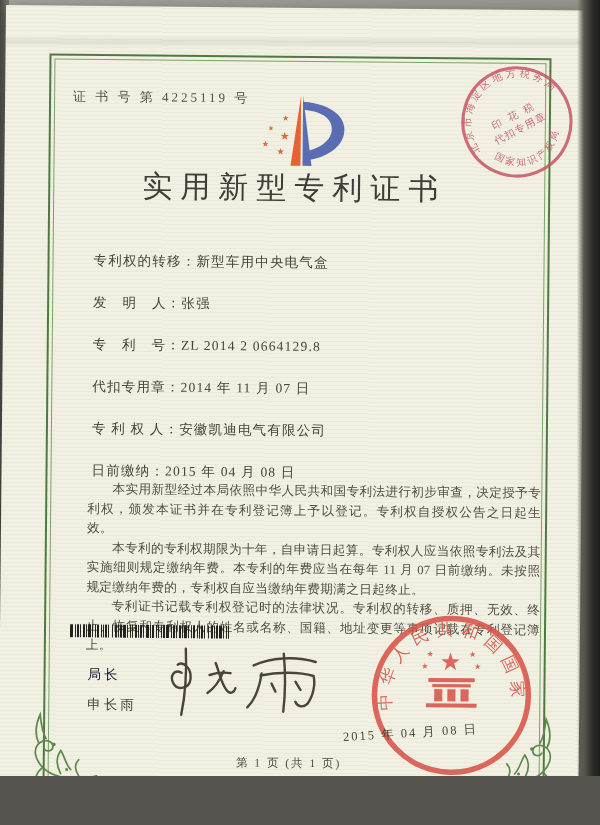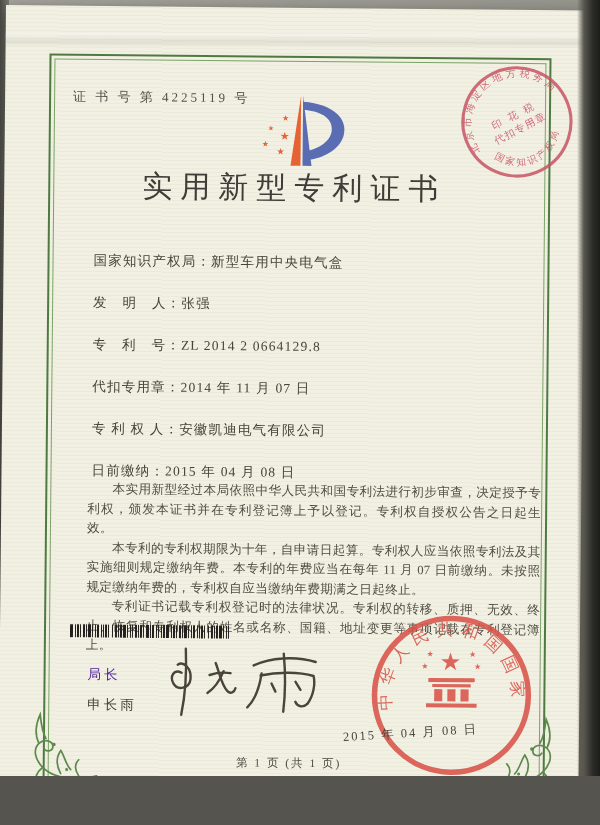--- a/index.html
+++ b/index.html
@@ -36,21 +36,21 @@
   #logo{left:246px;top:84px;}
   #title{left:0;top:160px;width:100%;text-align:center;font-size:30px;
      letter-spacing:8px;color:#403d38;font-weight:500;}
   .field{left:90px;font-size:13.5px;letter-spacing:1.2px;color:#474338;white-space:nowrap;}
   #field-0{top:246px;} #field-1{top:288px;} #field-2{top:330px;}
   #field-3{top:372px;} #field-4{top:414px;} #field-5{top:456px;}
   #body-text{left:86px;top:474px;width:454px;color:#514d43;}
   #body-text p{margin:0;font-size:12.6px;line-height:19.5px;text-indent:2em;
      text-align:justify;letter-spacing:.4px;}
   #barcode{left:70px;top:618px;}
-  #dir-label{left:88px;top:660px;font-size:13.5px;letter-spacing:3px;color:#4c1d95;}
+  #dir-label{left:88px;top:660px;font-size:13.5px;letter-spacing:3px;color:#0f172a;}
   #dir-name{left:88px;top:690px;font-size:13.5px;letter-spacing:3px;color:#45413a;text-align:right;}
   #signature{left:158px;top:636px;}
   #seal{left:366px;top:600px;opacity:.88;}
   #seal-date{left:344px;top:716px;font-size:12.5px;letter-spacing:2px;color:#4b463d;
      transform:rotate(-4deg);z-index:5;}
   #footer{left:0;top:748px;width:100%;text-align:center;font-size:11.5px;
      letter-spacing:2px;color:#4c4941;}
   #tax-stamp{left:452px;top:52px;transform:rotate(-28deg);opacity:.82;}
 </style>
 </head>
@@ -101,21 +101,21 @@
         <text x="31" y="29" font-size="8">★</text>
         <text x="17" y="39" font-size="7">★</text>
         <text x="29" y="48" font-size="11">★</text>
         <text x="11" y="55" font-size="8">★</text>
         <text x="26" y="63" font-size="9">★</text>
       </g>
     </svg>
 
     <div class="abs" id="title">实用新型专利证书</div>
 
-    <div class="abs field" id="field-0"><span>国家知识产权局：</span><span>新型车用中央电气盒</span></div>
+    <div class="abs field" id="field-0"><span>专利权的转移：</span><span>新型车用中央电气盒</span></div>
     <div class="abs field" id="field-1"><span>发　明　人：</span><span>张强</span></div>
     <div class="abs field" id="field-2"><span>专　利　号：</span><span>ZL 2014 2 0664129.8</span></div>
     <div class="abs field" id="field-3"><span>代扣专用章：</span><span>2014 年 11 月 07 日</span></div>
     <div class="abs field" id="field-4"><span>专 利 权 人：</span><span>安徽凯迪电气有限公司</span></div>
     <div class="abs field" id="field-5"><span>日前缴纳：</span><span>2015 年 04 月 08 日</span></div>
 
     <div class="abs" id="body-text">
       <p>本实用新型经过本局依照中华人民共和国专利法进行初步审查，决定授予专利权，颁发本证书并在专利登记簿上予以登记。专利权自授权公告之日起生效。</p>
       <p>本专利的专利权期限为十年，自申请日起算。专利权人应当依照专利法及其实施细则规定缴纳年费。本专利的年费应当在每年 11 月 07 日前缴纳。未按照规定缴纳年费的，专利权自应当缴纳年费期满之日起终止。</p>
       <p>专利证书记载专利权登记时的法律状况。专利权的转移、质押、无效、终止、恢复和专利权人的姓名或名称、国籍、地址变更等事项记载在专利登记簿上。</p>

